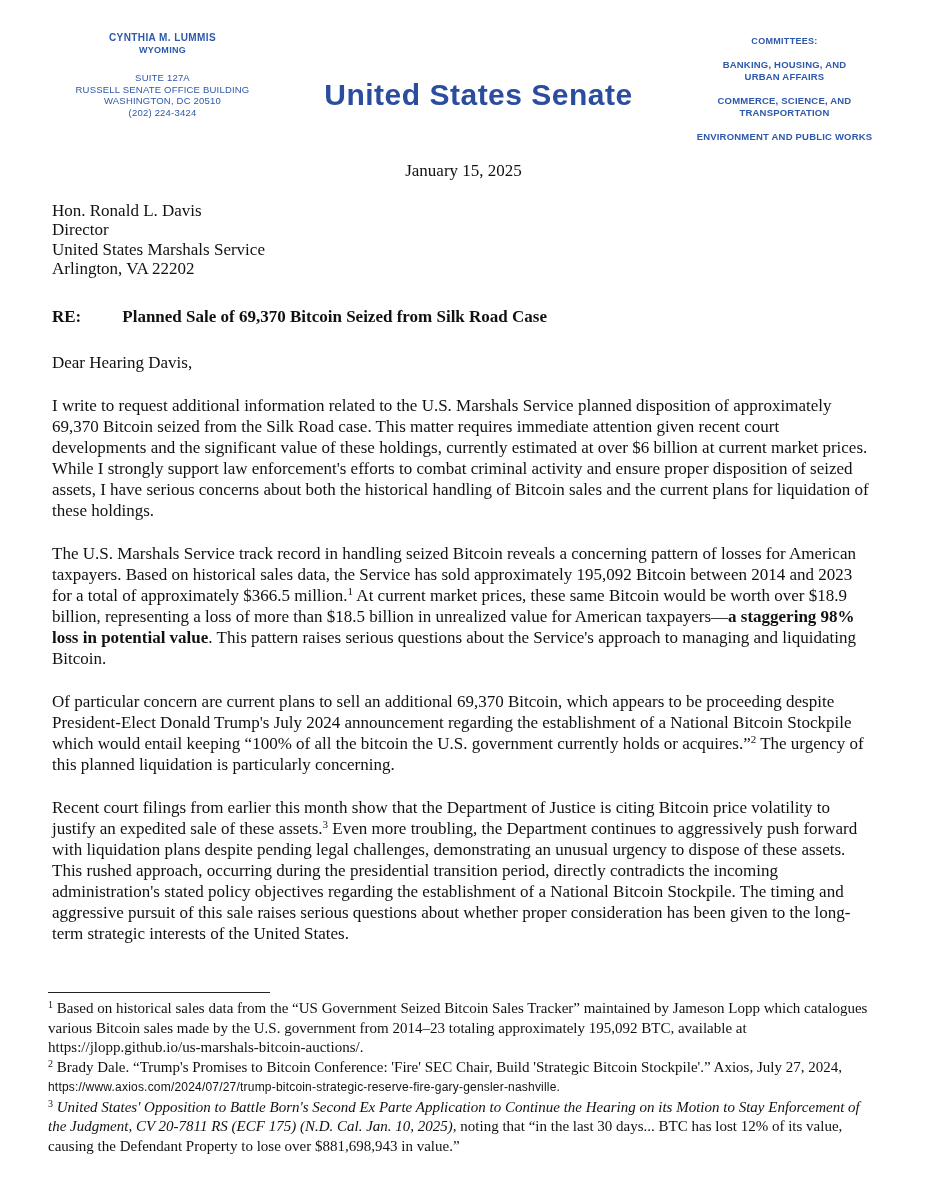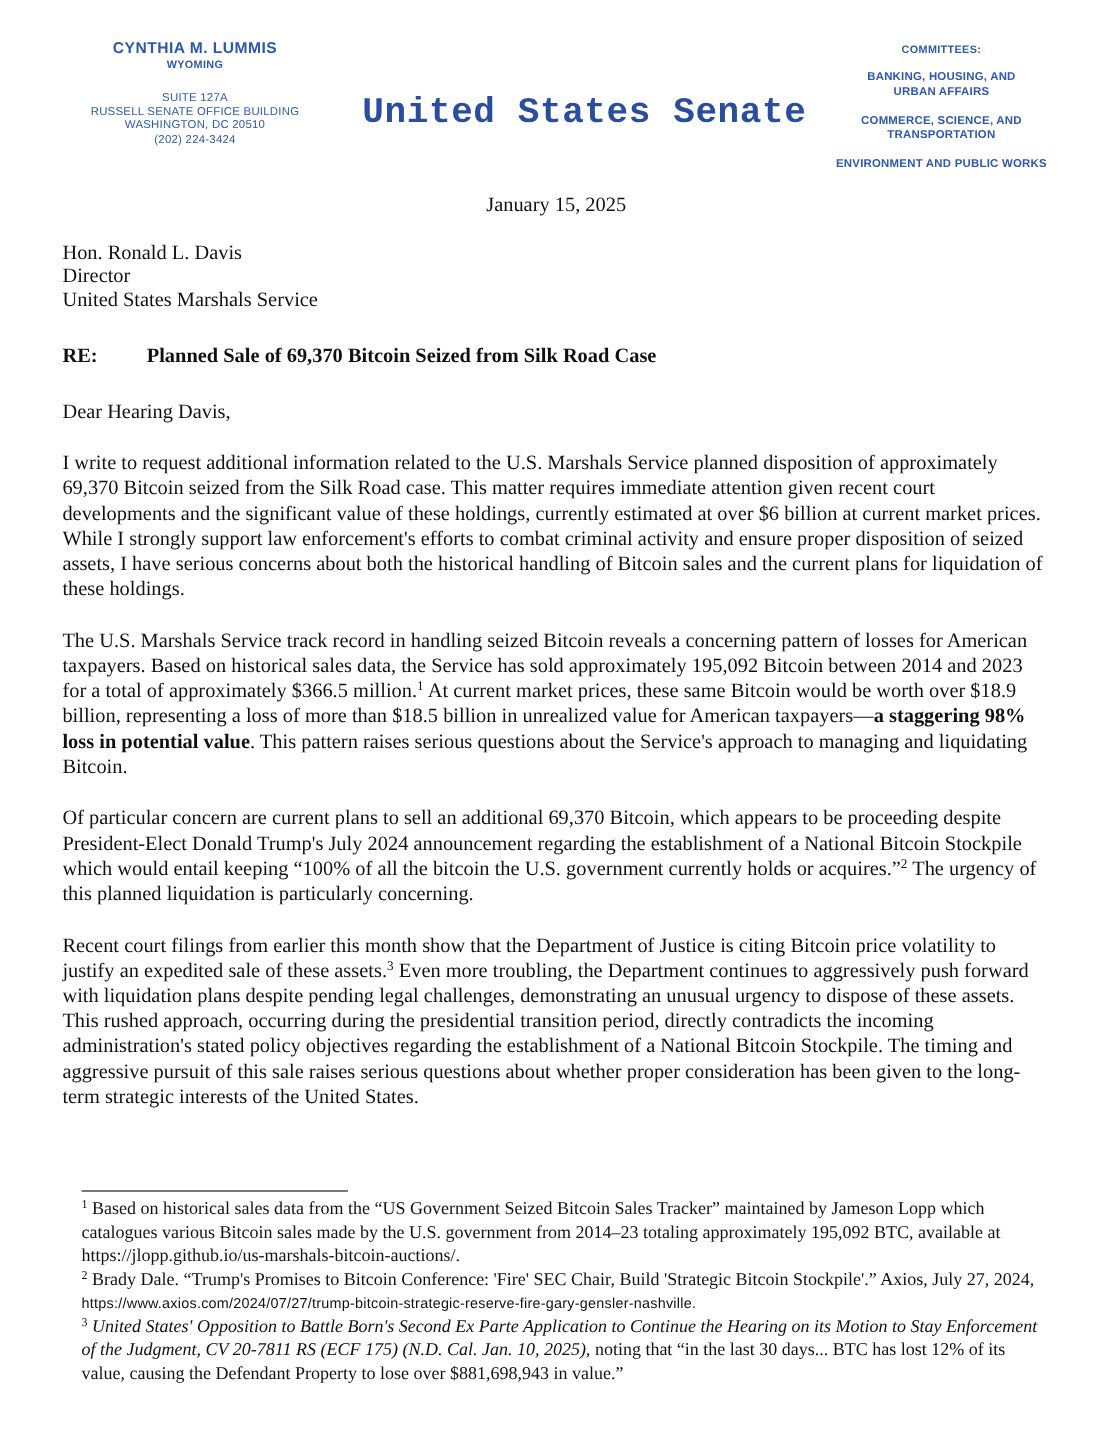--- a/index.html
+++ b/index.html
@@ -27,21 +27,21 @@
     padding: 32px 28px 0 40px;
     font-family: "Liberation Sans", sans-serif;
     color: #2d58ab;
   }
   .lh-left {
     width: 245px;
     text-align: center;
     flex-shrink: 0;
   }
   .sender-name {
-    font-size: 13px;
+    font-size: 10px;
     font-weight: 700;
     letter-spacing: 0.4px;
   }
   .sender-state {
     font-size: 9px;
     font-weight: 700;
     margin-top: 2px;
     letter-spacing: 0.3px;
   }
   .sender-address {
@@ -50,27 +50,26 @@
     font-weight: 400;
     line-height: 11.5px;
     letter-spacing: 0.2px;
   }
   .lh-center {
     flex: 1;
     text-align: center;
     padding-top: 46px;
   }
   .senate-title {
-    font-family: Liberation Mono, monospace;
+    font-family: Liberation Sans, sans-serif;
     font-size: 30px;
     font-weight: 700;
     color: #2b4d9e;
     letter-spacing: 0.5px;
     white-space: nowrap;
-    text-align: right;
   }
   .lh-right {
     width: 225px;
     text-align: center;
     flex-shrink: 0;
     padding-top: 4px;
   }
   .committees-heading {
     font-size: 9px;
     font-weight: 700;
@@ -119,21 +118,21 @@
   }
   sup.fn-ref {
     font-size: 11px;
     line-height: 0;
     vertical-align: 6px;
   }
 
   
   .footnotes {
     position: absolute;
-    left: 68px;
+    left: 48px;
     right: 50px;
     top: 992px;
     font-size: 15px;
     line-height: 19.5px;
   }
   .footnote-rule {
     width: 222px;
     border: 0;
     border-top: 1.5px solid #222222;
     margin: 0 0 6px 0;
@@ -185,20 +184,21 @@
   </header>
 
   <main class="letter-content">
 
     <div class="date-line">January 15, 2025</div>
 
     <div class="recipient-block">
       <div>Hon. Ronald L. Davis</div>
       <div>Director</div>
       <div>United States Marshals Service</div>
+      <div>Arlington, VA 22202</div>
     </div>
 
     <div class="subject-line">
       <span class="subject-label">RE:</span>
       <span class="subject-text">Planned Sale of 69,370 Bitcoin Seized from Silk Road Case</span>
     </div>
 
     <div class="salutation">Dear Hearing Davis,</div>
 
     <p class="para">I write to request additional information related to the U.S. Marshals Service planned disposition of approximately 69,370 Bitcoin seized from the Silk Road case. This matter requires immediate attention given recent court developments and the significant value of these holdings, currently estimated at over $6 billion at current market prices. While I strongly support law enforcement's efforts to combat criminal activity and ensure proper disposition of seized assets, I have serious concerns about both the historical handling of Bitcoin sales and the current plans for liquidation of these holdings.</p>

